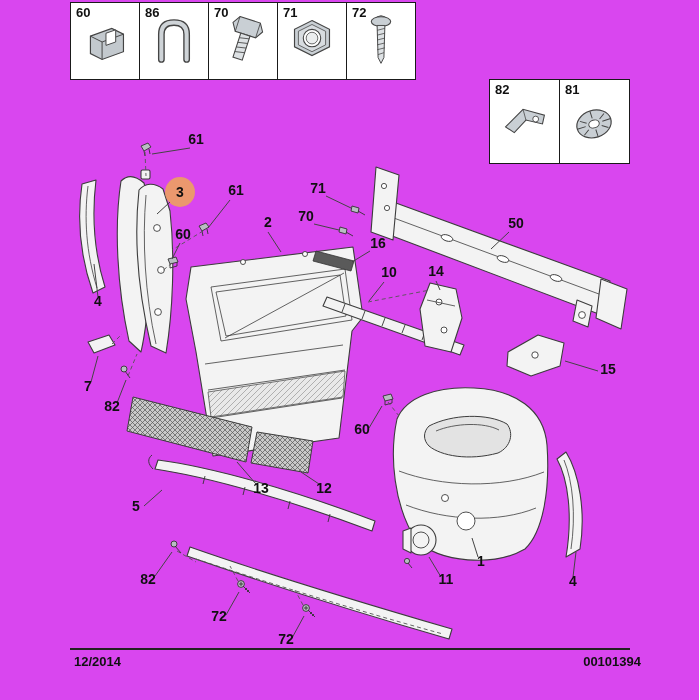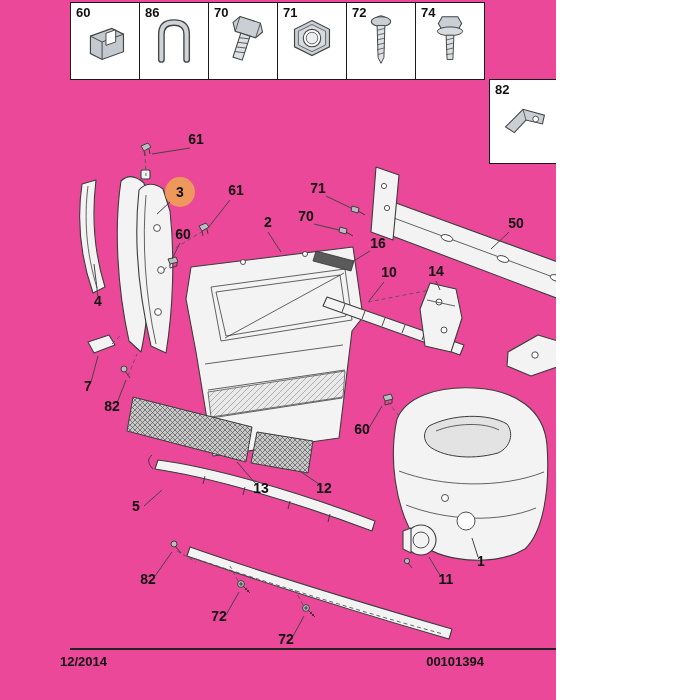--- a/index.html
+++ b/index.html
@@ -1,30 +1,30 @@
 <!DOCTYPE html>
 <html><head>
 <meta charset="utf-8">
 <style>
   * { margin:0; padding:0; box-sizing:border-box; }
   html,body { width:700px; height:700px; background:#fff; font-family:"Liberation Sans",sans-serif; }
-  .page { position:relative; width:556px; height:700px; background:#ec4899; overflow:hidden; }
+  .page { position:relative; width:699px; height:700px; background:#d946ef; overflow:hidden; }
   .legend { position:absolute; display:flex; z-index:3; }
   .row1 { left:70px; top:2px; }
   .row2 { left:489px; top:79px; }
   .cell { position:relative; width:70px; height:78px; border:1px solid #1a1a1a; background:#fff; margin-left:-1px; }
   .row1 .cell:first-child, .row2 .cell:first-child { margin-left:0; }
   .row2 .cell { width:71px; height:85px; }
   .num { position:absolute; top:2px; left:5px; font-size:13px; font-weight:bold; color:#111; z-index:2; }
   .icon { position:absolute; left:0; top:0; width:100%; height:100%; }
   .diagram { position:absolute; left:0; top:0; z-index:1; }
   .footer-line { position:absolute; left:70px; width:560px; top:648px; border-top:2px solid #222; z-index:3; }
   .footer-text { position:absolute; top:654px; font-size:13px; font-weight:bold; color:#111; z-index:3; }
-  .f-left { left:60px; }
-  .f-right { right:72px; }
+  .f-left { left:74px; }
+  .f-right { right:58px; }
   
   .part { fill:#f3f3f3; stroke:#3c3c3c; stroke-width:1.1; stroke-linejoin:round; }
   .part2 { fill:#e3e3e3; stroke:#3c3c3c; stroke-width:1; }
   .inner { fill:none; stroke:#3c3c3c; stroke-width:.8; }
   .inner-c { fill:none; stroke:#3c3c3c; stroke-width:.9; }
   .hole { fill:#fff; stroke:#3c3c3c; stroke-width:.9; }
   .fast { fill:#b9bec3; stroke:#333; stroke-width:.9; }
   .thin { fill:none; stroke:#333; stroke-width:.9; }
   .co { font:bold 14px "Liberation Sans",sans-serif; fill:#101010; text-anchor:middle; }
   .ld line { stroke:#444; stroke-width:1; }
@@ -74,38 +74,39 @@
     </div>
     <div class="cell">
       <span class="num">72</span>
       <svg class="icon" viewBox="0 0 70 78">
         <path d="M28,17 Q35,9 42,17" fill="#d8dce0" stroke="#444" stroke-width="1"></path>
         <ellipse cx="35" cy="19" rx="10" ry="5" fill="#c9cfd4" stroke="#444" stroke-width="1.1"></ellipse>
         <path d="M31,23 L39,23 L38,56 L35,62 L32,56 Z" fill="#dde1e4" stroke="#444" stroke-width="1"></path>
         <path d="M31,28 L39,26 M31,33 L39,31 M31,38 L39,36 M31,43 L39,41 M31,48 L39,46 M32,53 L38,51" stroke="#444" stroke-width=".8"></path>
       </svg>
     </div>
-    <div class="cell">
-      <span class="num">74</span>
-      <svg class="icon" viewBox="0 0 70 78">
-        <polygon points="27,14 43,14 47,21 43,28 27,28 23,21" fill="#c9cfd4" stroke="#444" stroke-width="1.1"></polygon>
-        <ellipse cx="35" cy="29" rx="13" ry="4.5" fill="#d8dce0" stroke="#444" stroke-width="1"></ellipse>
-        <path d="M31,33 L39,33 L38,58 L32,58 Z" fill="#dde1e4" stroke="#444" stroke-width="1"></path>
-        <path d="M31,38 L39,36 M31,43 L39,41 M31,48 L39,46 M31,53 L38,52" stroke="#444" stroke-width=".8"></path>
-      </svg>
-    </div>
   </div>
 
   <div class="legend row2">
     <div class="cell">
       <span class="num">82</span>
       <svg class="icon" viewBox="0 0 71 85">
         <path d="M16,48 L34,30 L56,36 L54,45 L37,41 L25,54 Z" fill="#c9cfd4" stroke="#444" stroke-width="1.1"></path>
         <path d="M34,30 L37,41" fill="none" stroke="#444" stroke-width=".8"></path>
         <circle cx="47" cy="40" r="3" fill="#fff" stroke="#444" stroke-width=".9"></circle>
+      </svg>
+    </div>
+    <div class="cell">
+      <span class="num">81</span>
+      <svg class="icon" viewBox="0 0 71 85">
+        <g transform="rotate(-18 35 45)">
+          <ellipse cx="35" cy="45" rx="18" ry="14" fill="#c9cfd4" stroke="#444" stroke-width="1.2"></ellipse>
+          <ellipse cx="35" cy="45" rx="5.5" ry="4" fill="#fff" stroke="#444" stroke-width="1"></ellipse>
+          <path d="M35,31 L35,39 M48,38 L42,42 M53,45 L44,45 M48,53 L42,49 M35,59 L35,51 M22,53 L28,49 M17,45 L26,45 M22,38 L28,42" stroke="#444" stroke-width="1"></path>
+        </g>
       </svg>
     </div>
   </div>
 
   <svg class="diagram" width="700" height="700" viewBox="0 0 700 700">
 
     <defs>
       <pattern id="mesh" width="5" height="5" patternUnits="userSpaceOnUse">
         <rect width="5" height="5" fill="#c9c9c9"></rect>
         <path d="M0,5 L5,0 M0,0 L5,5" stroke="#555" stroke-width="0.7"></path>

